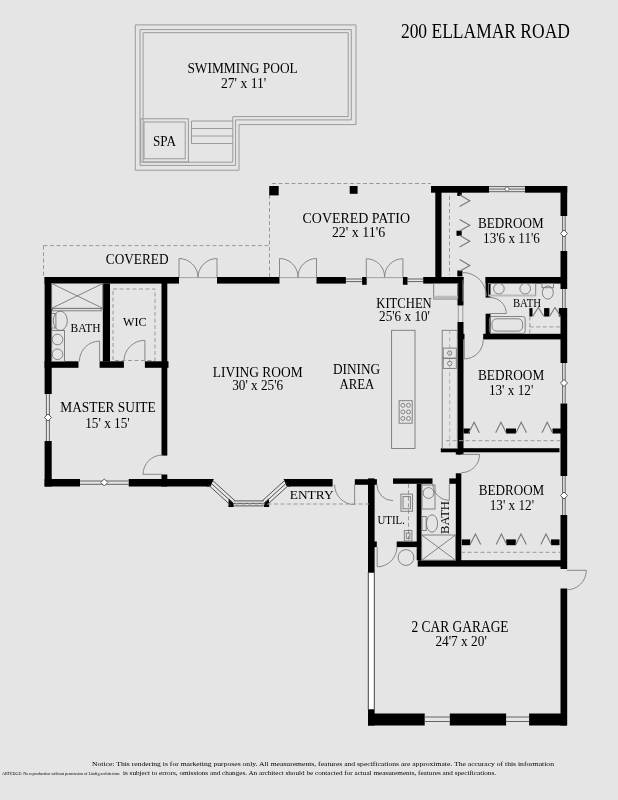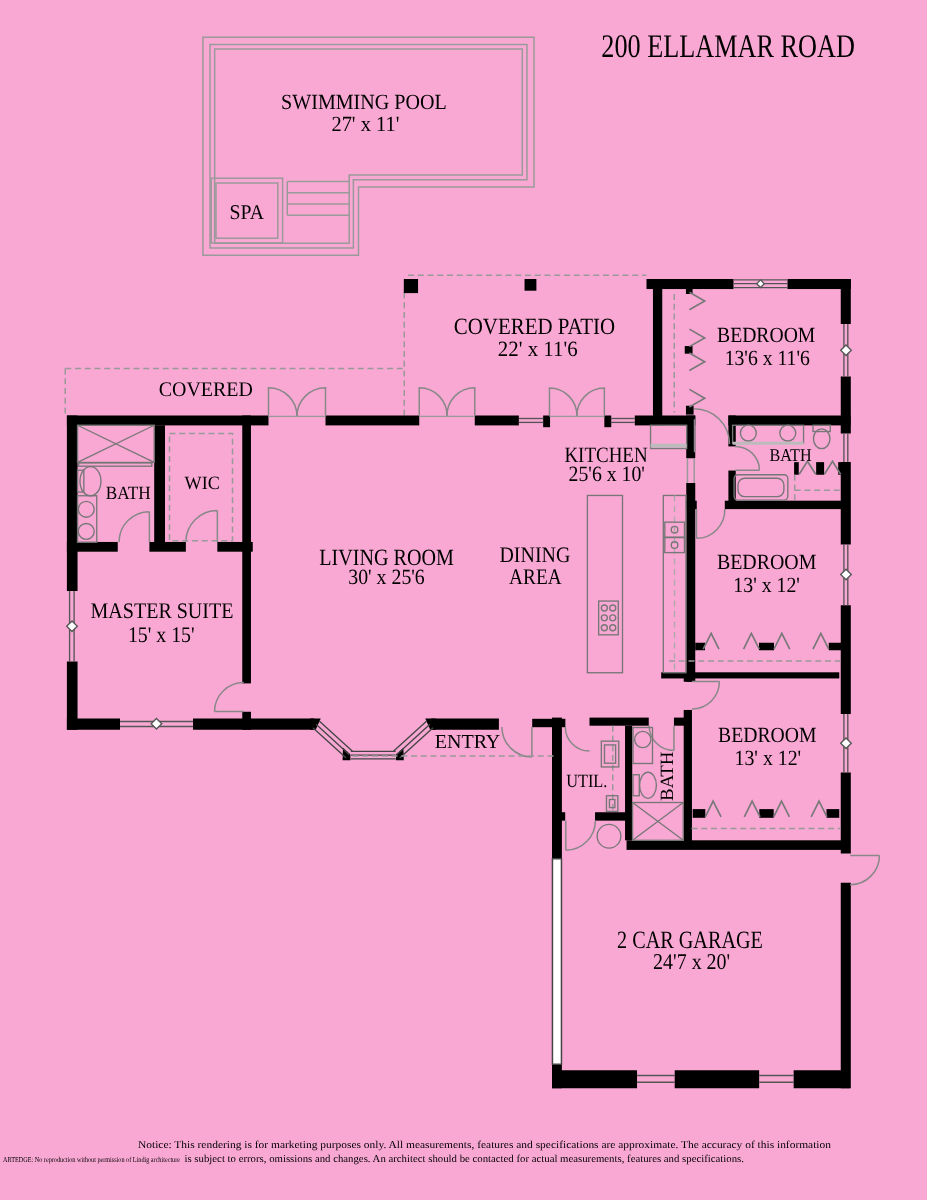--- a/index.html
+++ b/index.html
@@ -1,16 +1,16 @@
 <!DOCTYPE html>
 <html><head>
 <meta charset="utf-8">
 <style>
   html,body{margin:0;padding:0;background:#ffffff;}
-  #page{position:relative;width:618px;height:800px;background:#f9a8d4;overflow:hidden;}
+  #page{position:relative;width:618px;height:800px;background:#e5e5e5;overflow:hidden;}
   svg{position:absolute;left:0;top:0;}
   text{font-family:"Liberation Serif", serif;fill:#000000;}
 </style>
 </head>
 <body>
 <div id="page">
 <svg width="618" height="800" viewBox="0 0 618 800">
 
 <text x="485.4" y="37.8" font-size="22" text-anchor="middle" textLength="169" lengthAdjust="spacingAndGlyphs">200 ELLAMAR ROAD</text>
 

